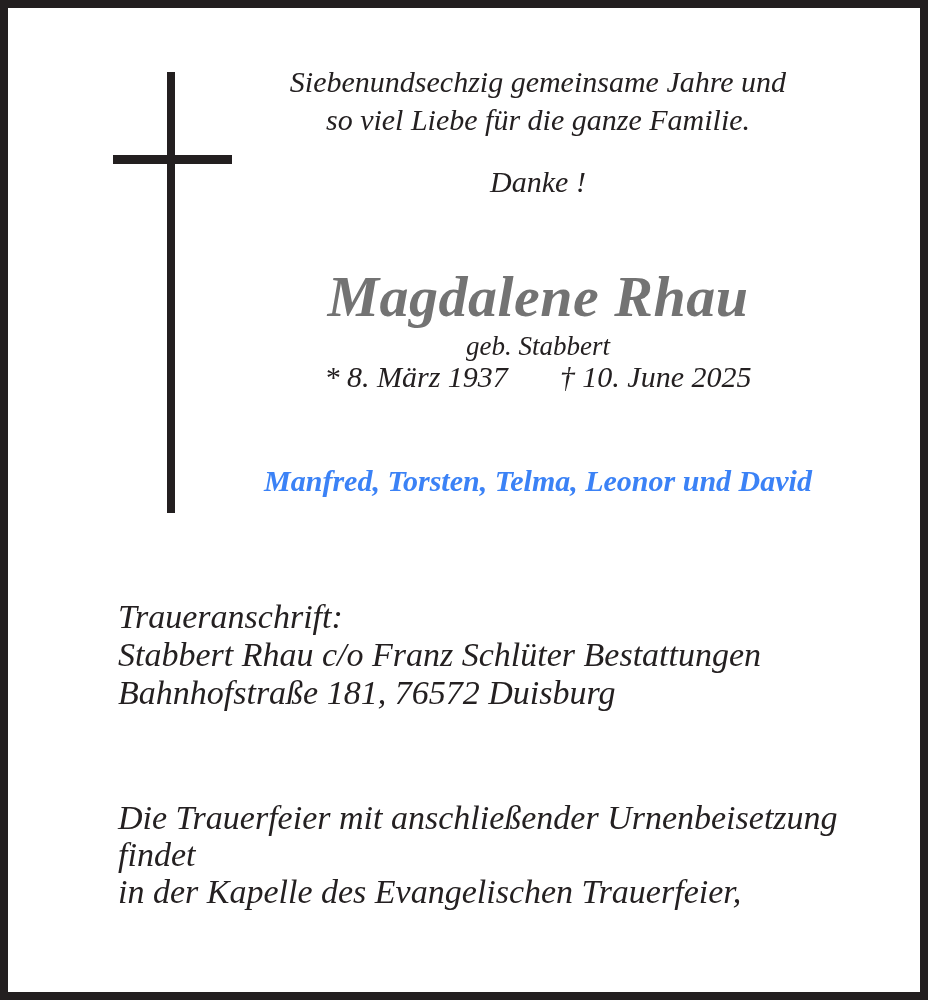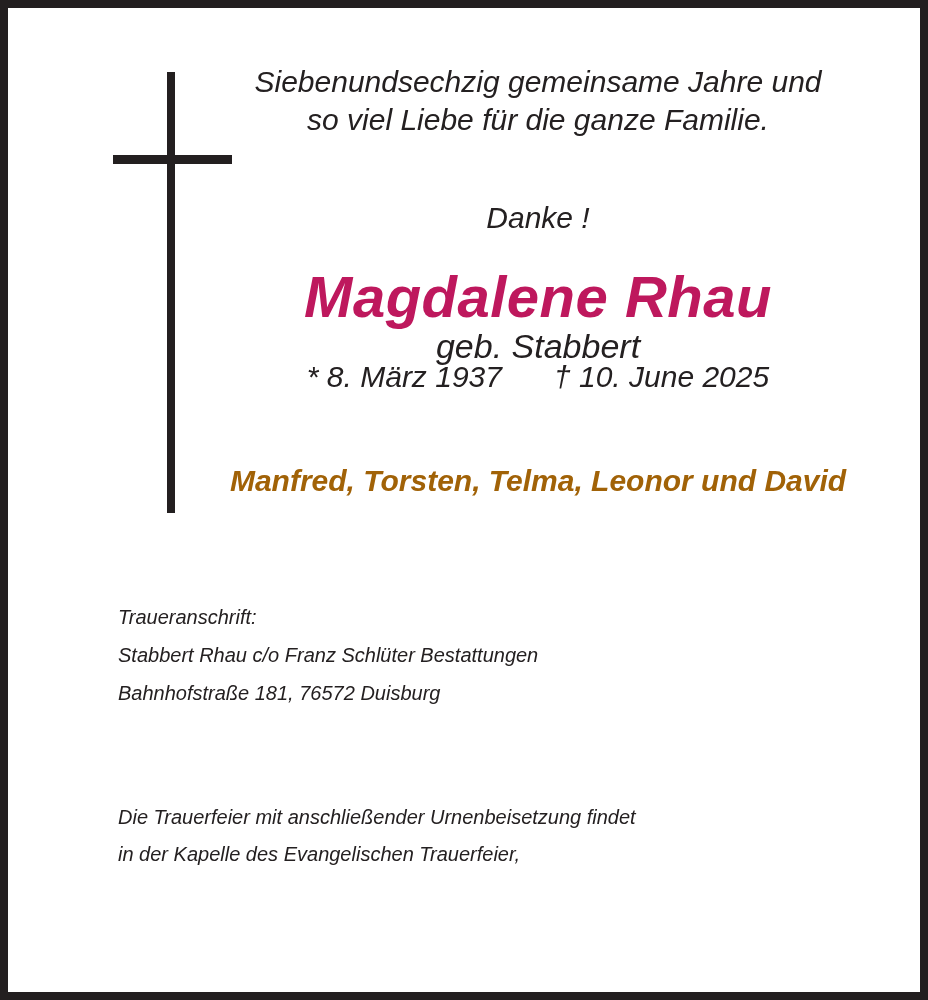--- a/index.html
+++ b/index.html
@@ -9,21 +9,21 @@
     background: #ffffff;
   }
   .notice-frame {
     position: relative;
     width: 928px;
     height: 1000px;
     box-sizing: border-box;
     border: 8px solid #231f20;
     background: #ffffff;
     overflow: hidden;
-    font-family: Liberation Sans, sans-serif;
+    font-family: Liberation Serif, serif;
     color: #242021;
   }
   
   .cross {
     position: absolute;
     left: 0;
     top: 0;
   }
   .cross-vertical {
     position: absolute;
@@ -51,58 +51,57 @@
   }
   .intro {
     top: 55px;
     font-size: 30px;
     line-height: 38px;
   }
   .thanks {
     top: 155px;
     font-size: 30px;
     line-height: 38px;
-    margin-top: 36px;
   }
   .deceased-name {
     top: 257px;
     font-size: 58px;
     line-height: 64px;
     font-weight: bold;
-    color: #be185d;
+    color: #737373;
     letter-spacing: 0.5px;
   }
   .maiden-name {
     top: 322px;
-    font-size: 34px;
+    font-size: 27px;
     line-height: 32px;
   }
   .dates {
     top: 351px;
     font-size: 30px;
     line-height: 36px;
   }
   .dates .birth {
     margin-right: 52px;
   }
   .family-line {
     top: 455px;
     font-size: 30px;
     line-height: 36px;
     font-weight: bold;
-    color: #a16207;
+    color: #3b82f6;
   }
   
   .left-block {
     position: absolute;
     left: 110px;
     width: 720px;
     text-align: left;
     font-style: italic;
-    font-size: 20px;
+    font-size: 34px;
   }
   .address-block {
     top: 590px;
     line-height: 38px;
   }
   .funeral-block {
     top: 791px;
     line-height: 37px;
   }
 </style>

